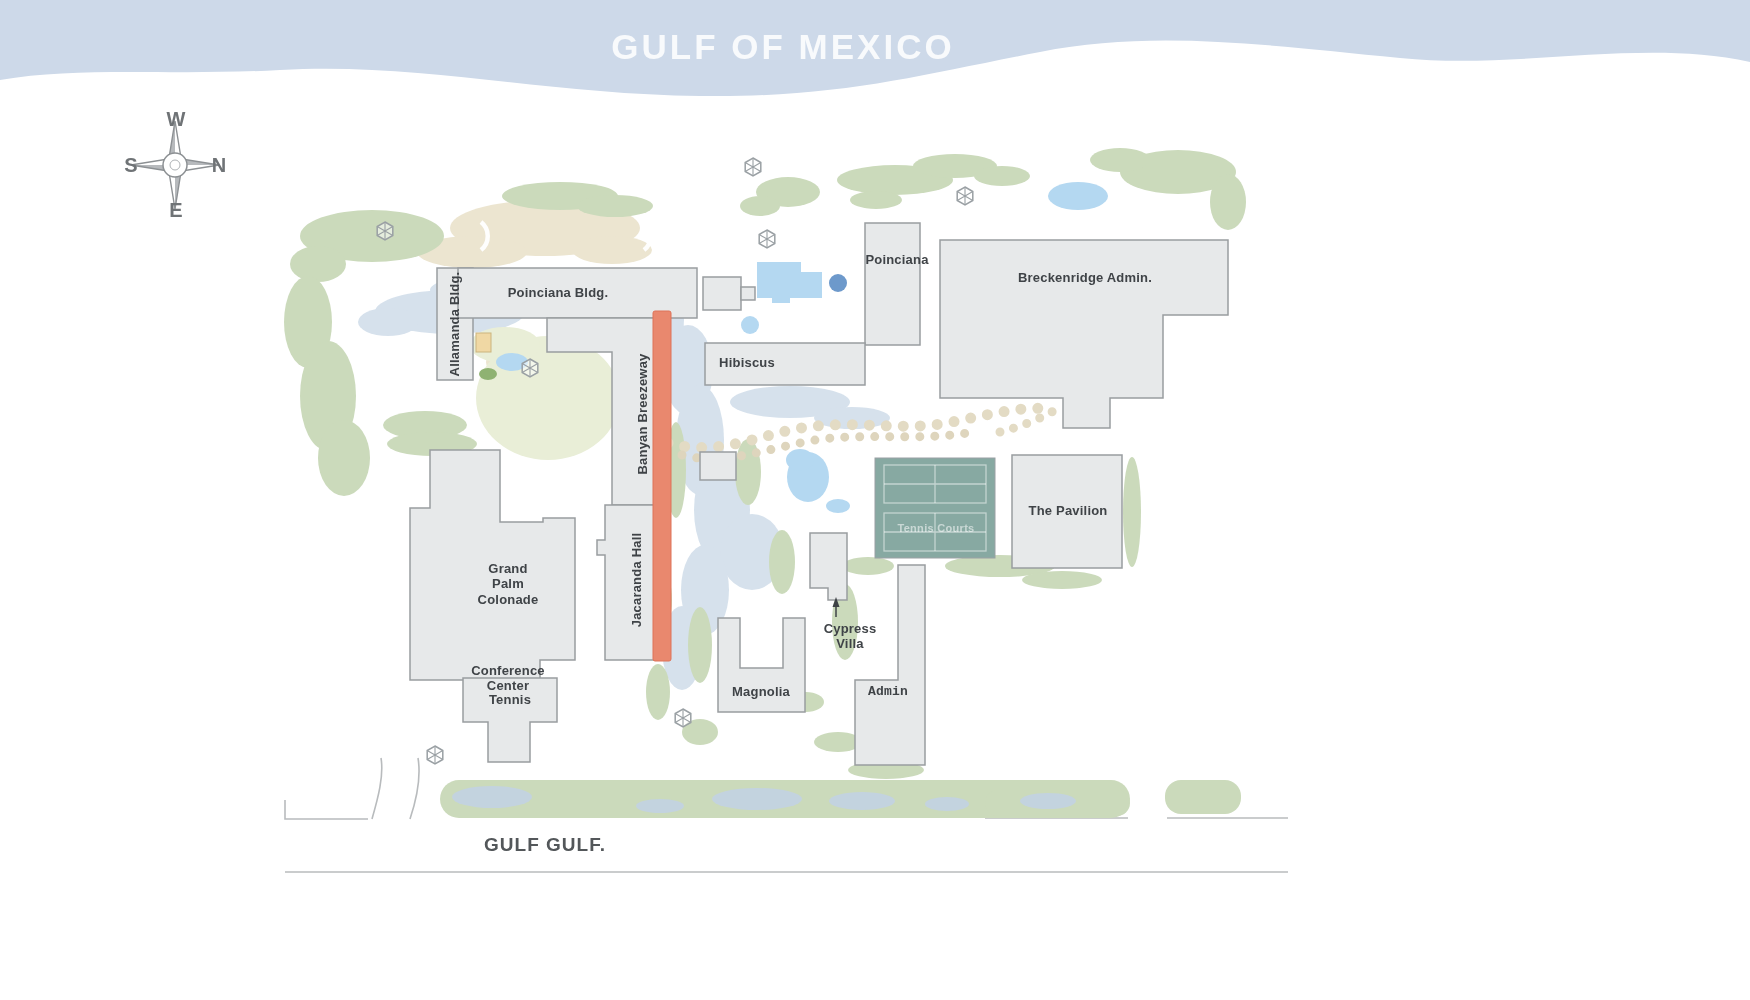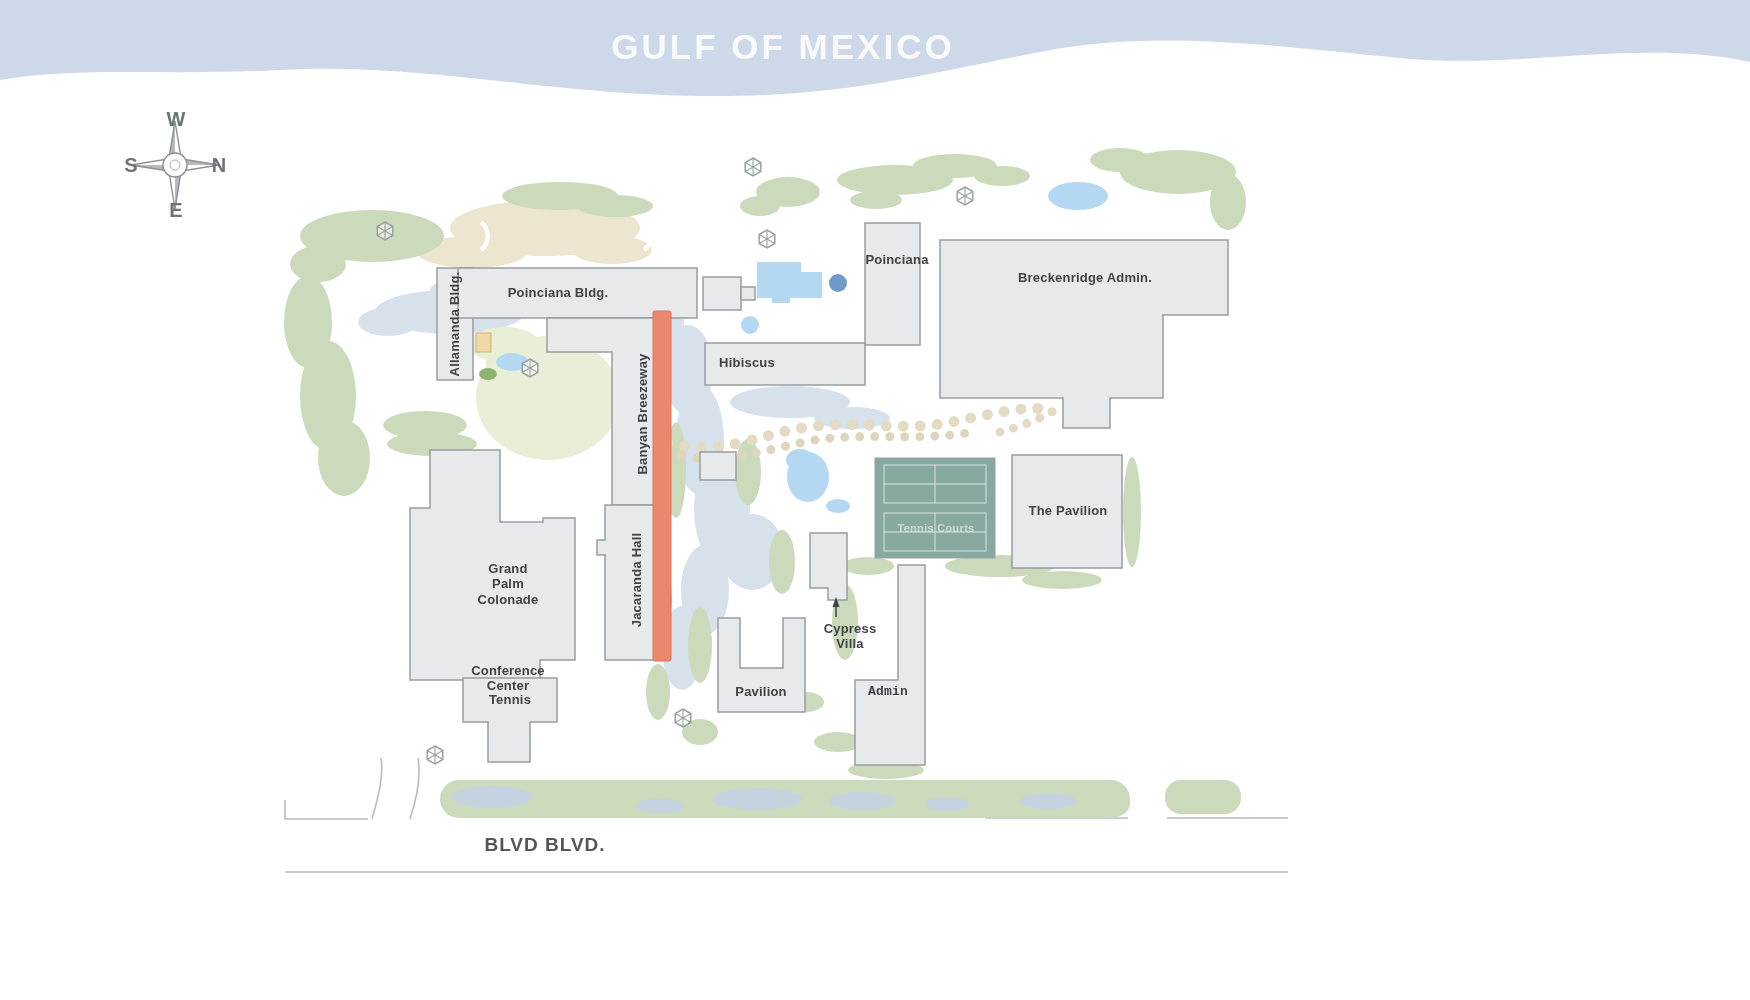--- a/index.html
+++ b/index.html
@@ -240,18 +240,18 @@
 <div class="lbl" style="left:508px;top:630px;margin-top:48px;">Conference
 Center</div>
 <div class="lbl" style="left:510px;top:700px;">Tennis</div>
 <div class="lbl" style="left:897px;top:240px;margin-top:20px;">Poinciana</div>
 <div class="lbl" style="left:1085px;top:278px;">Breckenridge Admin.</div>
 <div class="lbl" style="left:747px;top:363px;">Hibiscus</div>
 <div class="lbl tennis" style="left:936px;top:508px;margin-top:20px;">Tennis Courts</div>
 <div class="lbl" style="left:1068px;top:511px;">The Pavilion</div>
 <div class="lbl" style="left:850px;top:636px;">Cypress
 Villa</div>
-<div class="lbl" style="left:761px;top:692px;">Pavilion</div>
+<div class="lbl" style="left:761px;top:692px;">Magnolia</div>
 <div class="lbl" style="left:888px;top:692px;font-family:Liberation Mono, monospace;">Admin</div>
 
-<div class="lbl road" style="left:545px;top:845px;">BLVD BLVD.</div>
+<div class="lbl road" style="left:545px;top:845px;">GULF GULF.</div>
 
 </div>
 
 </body></html>

